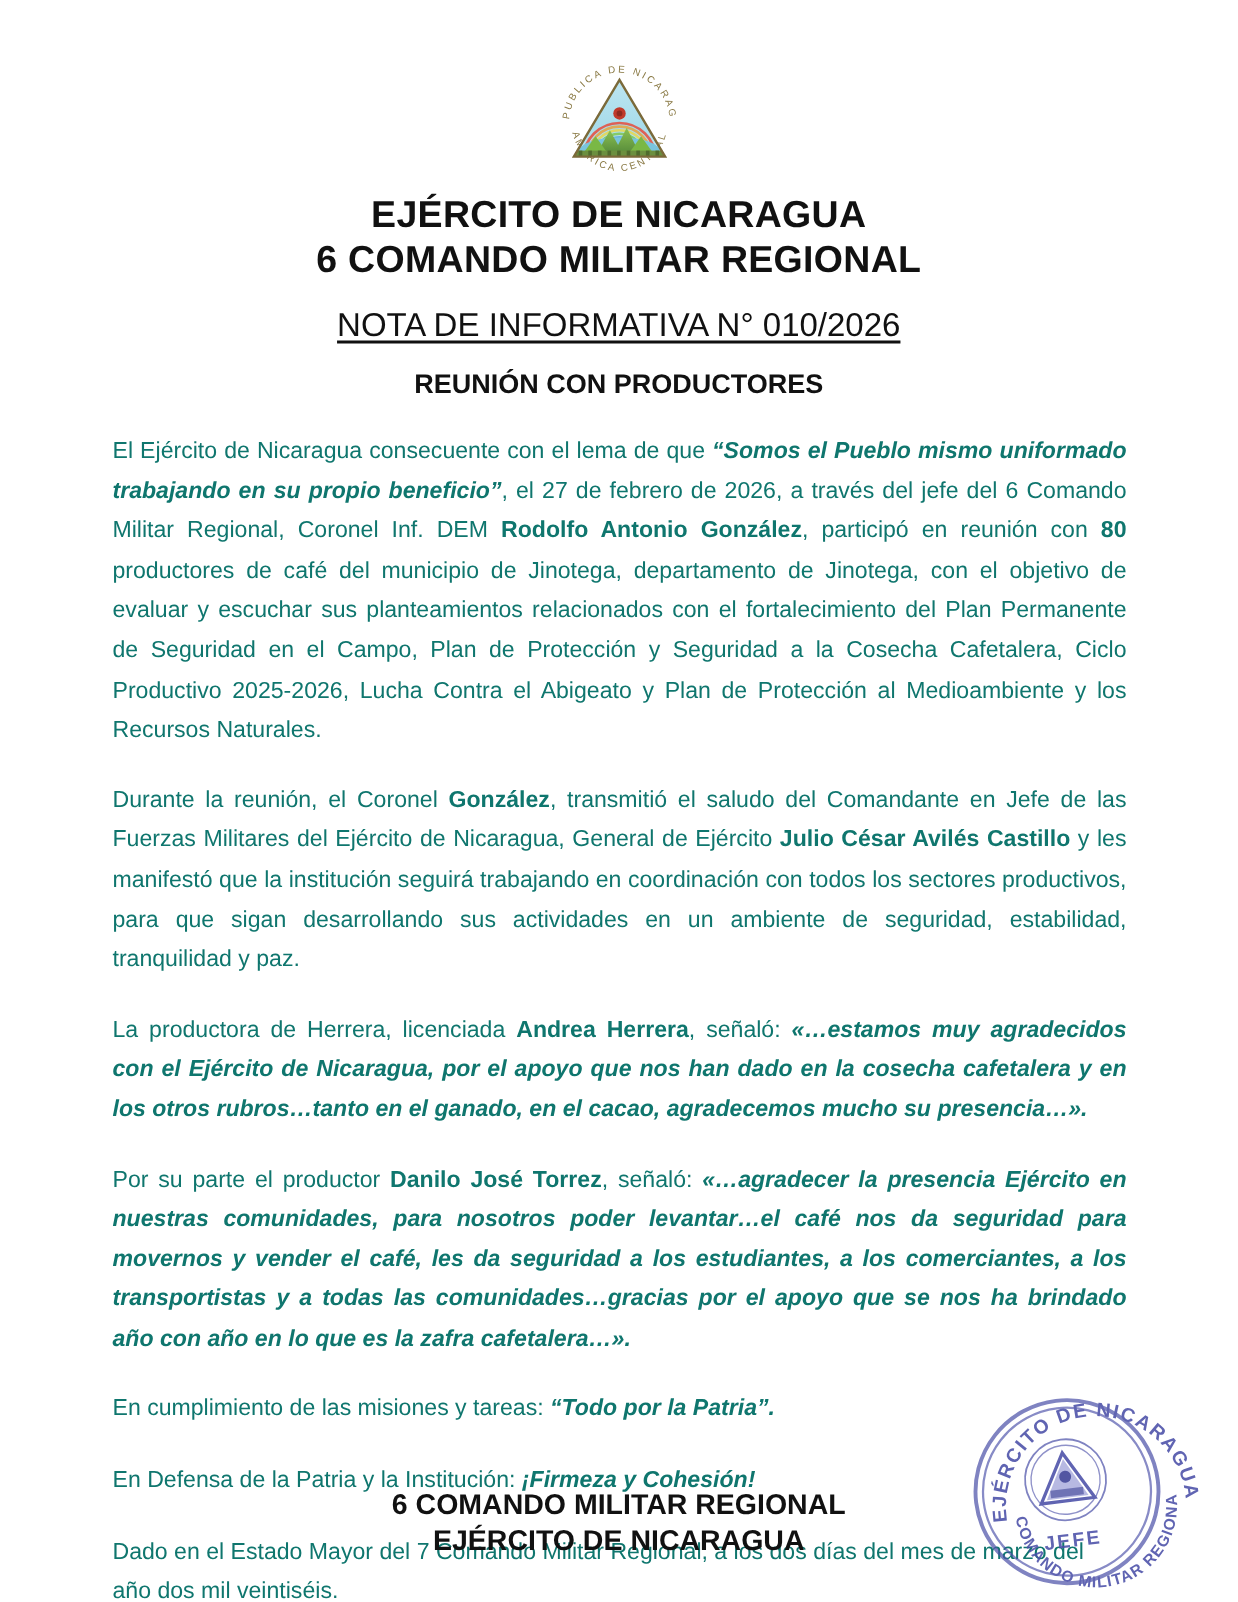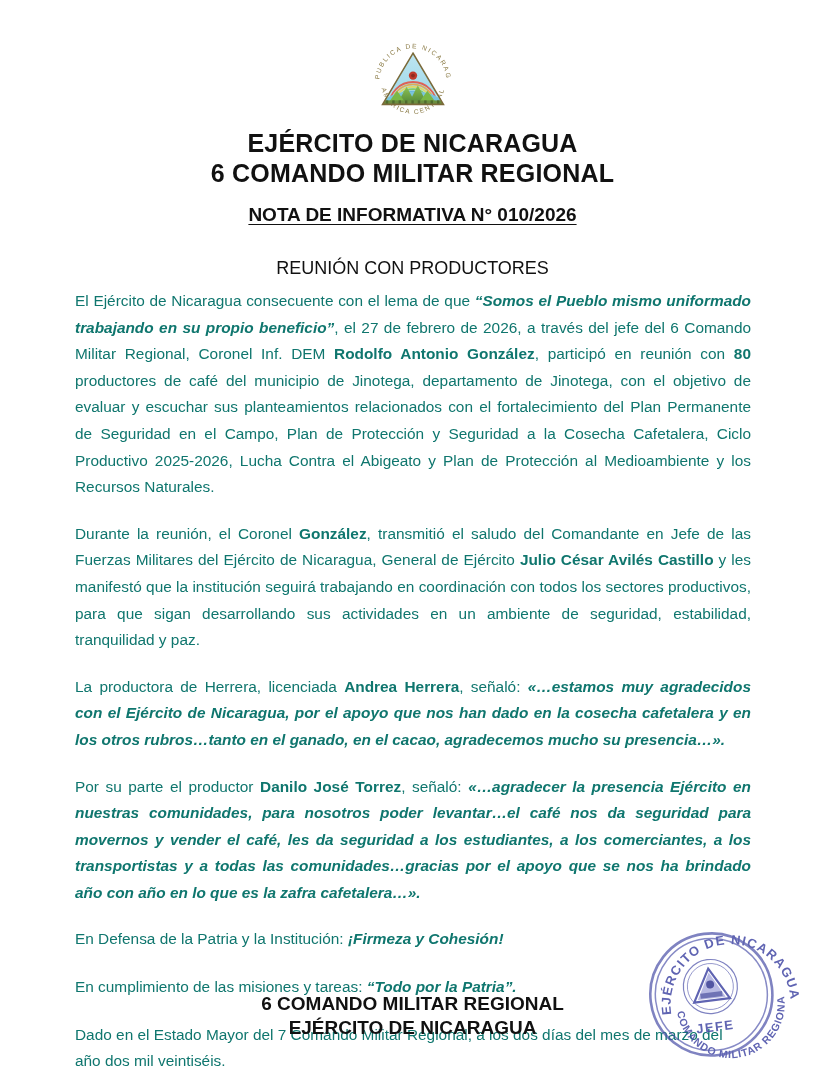--- a/index.html
+++ b/index.html
@@ -47,30 +47,30 @@
   }
   .title-line {
     font-size: 25px;
     font-weight: bold;
     letter-spacing: 0.2px;
     line-height: 30px;
     color: #111111;
   }
   .nota {
     margin-top: 16px;
-    font-size: 19px;
-    font-weight: bold;
+    font-size: 22px;
+    font-weight: normal;
     text-decoration: underline;
     text-underline-offset: 3px;
     color: #111111;
   }
   .subject {
-    margin-top: 32px;
+    margin-top: 16px;
     font-size: 18px;
-    font-weight: normal;
+    font-weight: bold;
     color: #111111;
   }
 
   
   .body-area {
     position: absolute;
     top: 288px;
     left: 75px;
     width: 676px;
   }
@@ -202,23 +202,23 @@
   <div class="body-area">
 
     <p class="para"><span>El Ejército de Nicaragua consecuente con el lema de que </span><i class="quote">“Somos el Pueblo mismo uniformado trabajando en su propio beneficio”</i><span>, el 27 de febrero de 2026, a través del jefe del 6 Comando Militar Regional, Coronel Inf. DEM </span><b class="bd">Rodolfo Antonio González</b><span>, participó en reunión con </span><b class="bd">80</b><span> productores de café del municipio de Jinotega, departamento de Jinotega, con el objetivo de evaluar y escuchar sus planteamientos relacionados con el fortalecimiento del Plan Permanente de Seguridad en el Campo, Plan de Protección y Seguridad a la Cosecha Cafetalera, Ciclo Productivo 2025-2026, Lucha Contra el Abigeato y Plan de Protección al Medioambiente y los Recursos Naturales.</span></p>
 
     <p class="para"><span>Durante la reunión, el Coronel </span><b class="bd">González</b><span>, transmitió el saludo del Comandante en Jefe de las Fuerzas Militares del Ejército de Nicaragua, General de Ejército </span><b class="bd">Julio César Avilés Castillo</b><span> y les manifestó que la institución seguirá trabajando en coordinación con todos los sectores productivos, para que sigan desarrollando sus actividades en un ambiente de seguridad, estabilidad, tranquilidad y paz.</span></p>
 
     <p class="para"><span>La productora de Herrera, licenciada </span><b class="bd">Andrea Herrera</b><span>, señaló: </span><i class="quote">«…estamos muy agradecidos con el Ejército de Nicaragua, por el apoyo que nos han dado en la cosecha cafetalera y en los otros rubros…tanto en el ganado, en el cacao, agradecemos mucho su presencia…».</i></p>
 
     <p class="para"><span>Por su parte el productor </span><b class="bd">Danilo José Torrez</b><span>, señaló: </span><i class="quote">«…agradecer la presencia Ejército en nuestras comunidades, para nosotros poder levantar…el café nos da seguridad para movernos y vender el café, les da seguridad a los estudiantes, a los comerciantes, a los transportistas y a todas las comunidades…gracias por el apoyo que se nos ha brindado año con año en lo que es la zafra cafetalera…».</i></p>
 
+    <p class="para left tight"><span>En cumplimiento de las misiones y tareas: </span><i class="quote">“Todo por la Patria”.</i></p>
+
     <p class="para left tight"><span>En Defensa de la Patria y la Institución: </span><i class="quote">¡Firmeza y Cohesión!</i></p>
-
-    <p class="para left tight"><span>En cumplimiento de las misiones y tareas: </span><i class="quote">“Todo por la Patria”.</i></p>
 
     <p class="para left"><span>Dado en el Estado Mayor del 7 Comando Militar Regional, a los dos días del mes de marzo del año dos mil veintiséis.</span></p>
 
   </div>
 
   <div class="footer-block">
     <div class="footer-line">6 COMANDO MILITAR REGIONAL</div>
     <div class="footer-line">EJÉRCITO DE NICARAGUA</div>
   </div>
 

